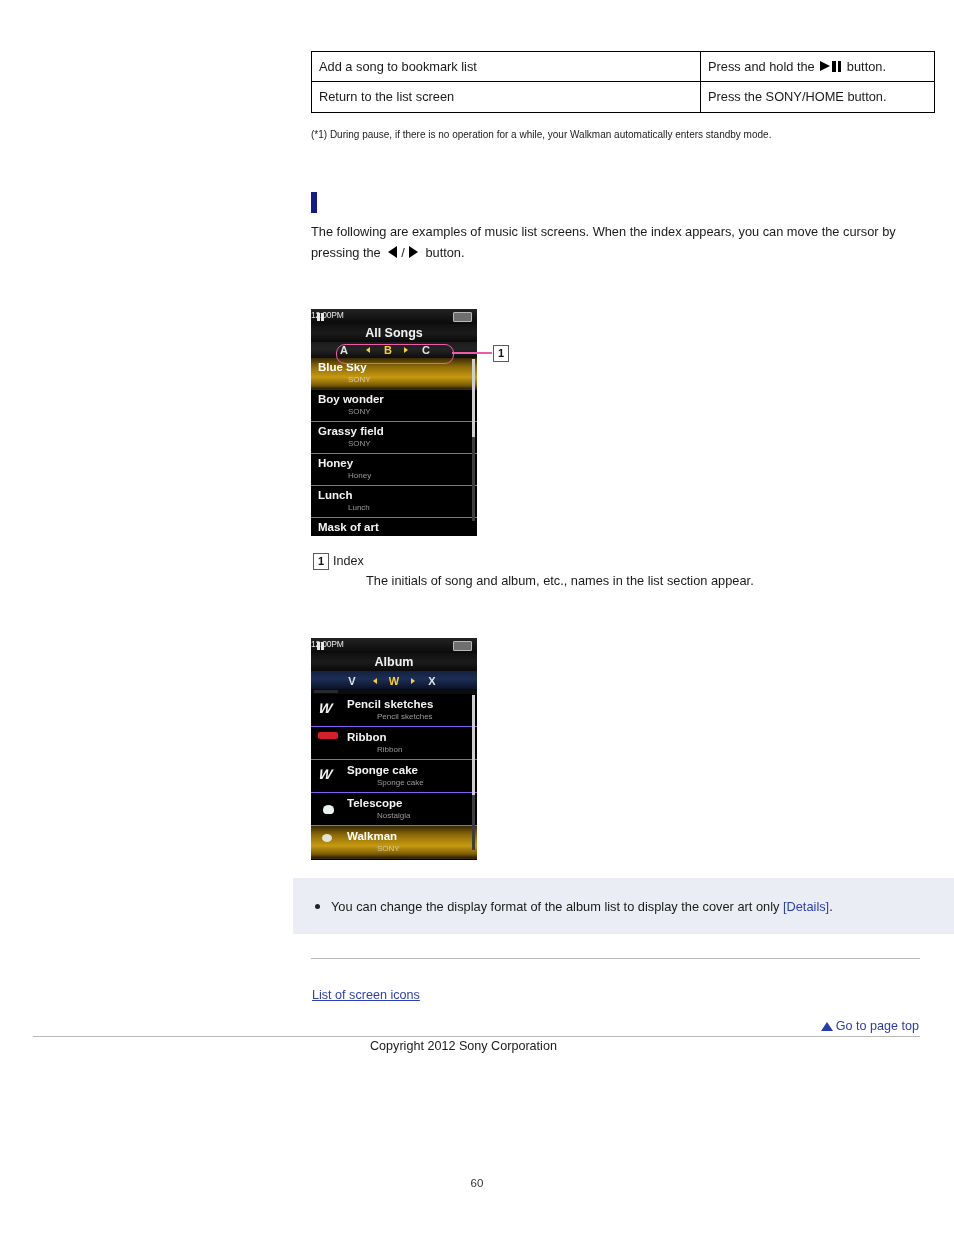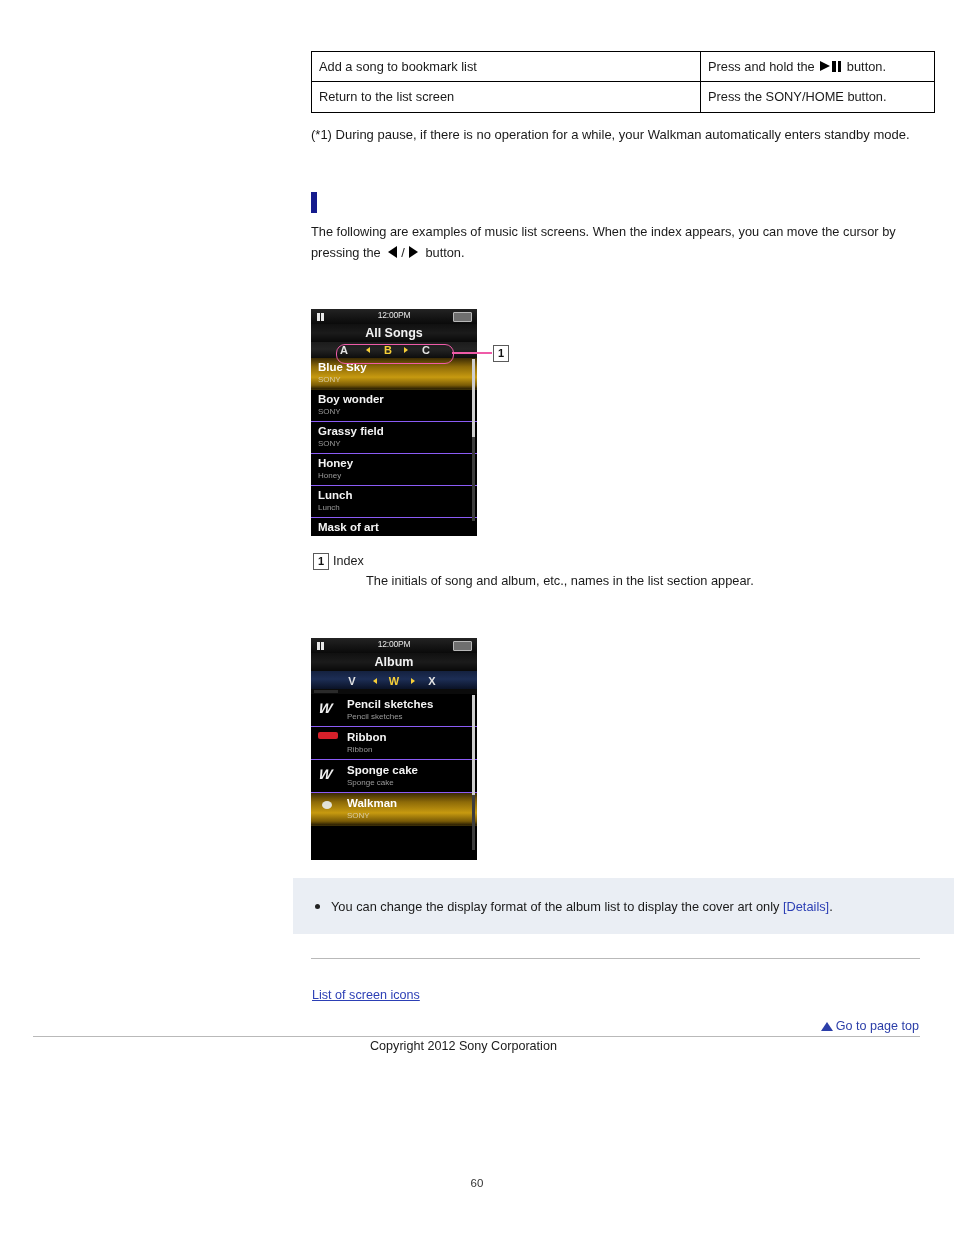--- a/index.html
+++ b/index.html
@@ -69,21 +69,21 @@
   }
   .playpause-icon .b1 { left: 12px; }
   .playpause-icon .b2 { left: 17.5px; }
 
   
   .footnotes {
     position: absolute;
     left: 311px;
     top: 125px;
     width: 620px;
-    font-size: 13px;
+    font-size: 10px;
     line-height: 19px;
     color: #1a1a1a;
     white-space: nowrap;
   }
   .footnotes div { white-space: nowrap; }
   .lnk {
     color: #2c3fb5;
   }
 
   
@@ -153,21 +153,21 @@
     position: absolute;
     top: 0;
     width: 2.6px; height: 8px;
     background: #e8e8e8;
   }
   .dev-status .pause-ic i:nth-child(1) { left: 0; }
   .dev-status .pause-ic i:nth-child(2) { left: 4.4px; }
   .dev-status .clock {
     position: absolute;
     left: 0; right: 0; top: 1px;
-    text-align: center;
+    text-align: left;
     font-size: 8.5px;
     color: #e9e9e9;
     letter-spacing: -0.2px;
   }
   .dev-status .batt {
     position: absolute;
     right: 5px; top: 3px;
     width: 17px; height: 8px;
     border: 1px solid #b8b8b8;
     border-radius: 1px;
@@ -224,20 +224,21 @@
   .row .t1 {
     font-size: 11.5px;
     font-weight: bold;
     color: #f4f4f4;
     line-height: 13px;
   }
   .row .t2 {
     font-size: 8px;
     color: #9b9b9b;
     line-height: 10px;
+    margin-left: 30px;
   }
   .row.sel {
     background: linear-gradient(to bottom, #3a2a05 0%, #8d6a08 28%, #c79a10 62%, #7a5b06 88%, #2a1f03 100%);
     border-bottom: 1px solid #3a2d06;
   }
   .row.sel .t1 { color: #ffffff; }
   .row.sel .t2 { color: #d8cba4; }
 
   .scrollbar {
     position: absolute;
@@ -577,20 +578,25 @@
       <div class="row" style="height:32px;">
         <span class="thumb thumb-car" style="left:4px; top:3px;"></span>
         <div class="t1" style="position:absolute;left:36px;top:4px;">Ribbon</div>
         <div class="t2" style="position:absolute;left:36px;top:18px;">Ribbon</div>
       </div>
       <div class="row" style="height:32px;">
         <span class="thumb thumb-walkman" style="left:4px; top:3px;"></span>
         <div class="t1" style="position:absolute;left:36px;top:4px;">Sponge cake</div>
         <div class="t2" style="position:absolute;left:36px;top:18px;">Sponge cake</div>
       </div>
+      <div class="row" style="height:32px;">
+        <span class="thumb thumb-bird" style="left:4px; top:3px;"></span>
+        <div class="t1" style="position:absolute;left:36px;top:4px;">Telescope</div>
+        <div class="t2" style="position:absolute;left:36px;top:18px;">Nostalgia</div>
+      </div>
       <div class="row sel" style="height:32px;">
         <span class="thumb thumb-sky" style="left:4px; top:3px;"></span>
         <div class="t1" style="position:absolute;left:36px;top:4px;">Walkman</div>
         <div class="t2" style="position:absolute;left:36px;top:18px;">SONY</div>
       </div>
       <div class="scrollbar" style="right:2px; top:6px; height:155px;">
         <div class="scrollthumb" style="top:0; height:100px;"></div>
       </div>
     </div>
   </div>

